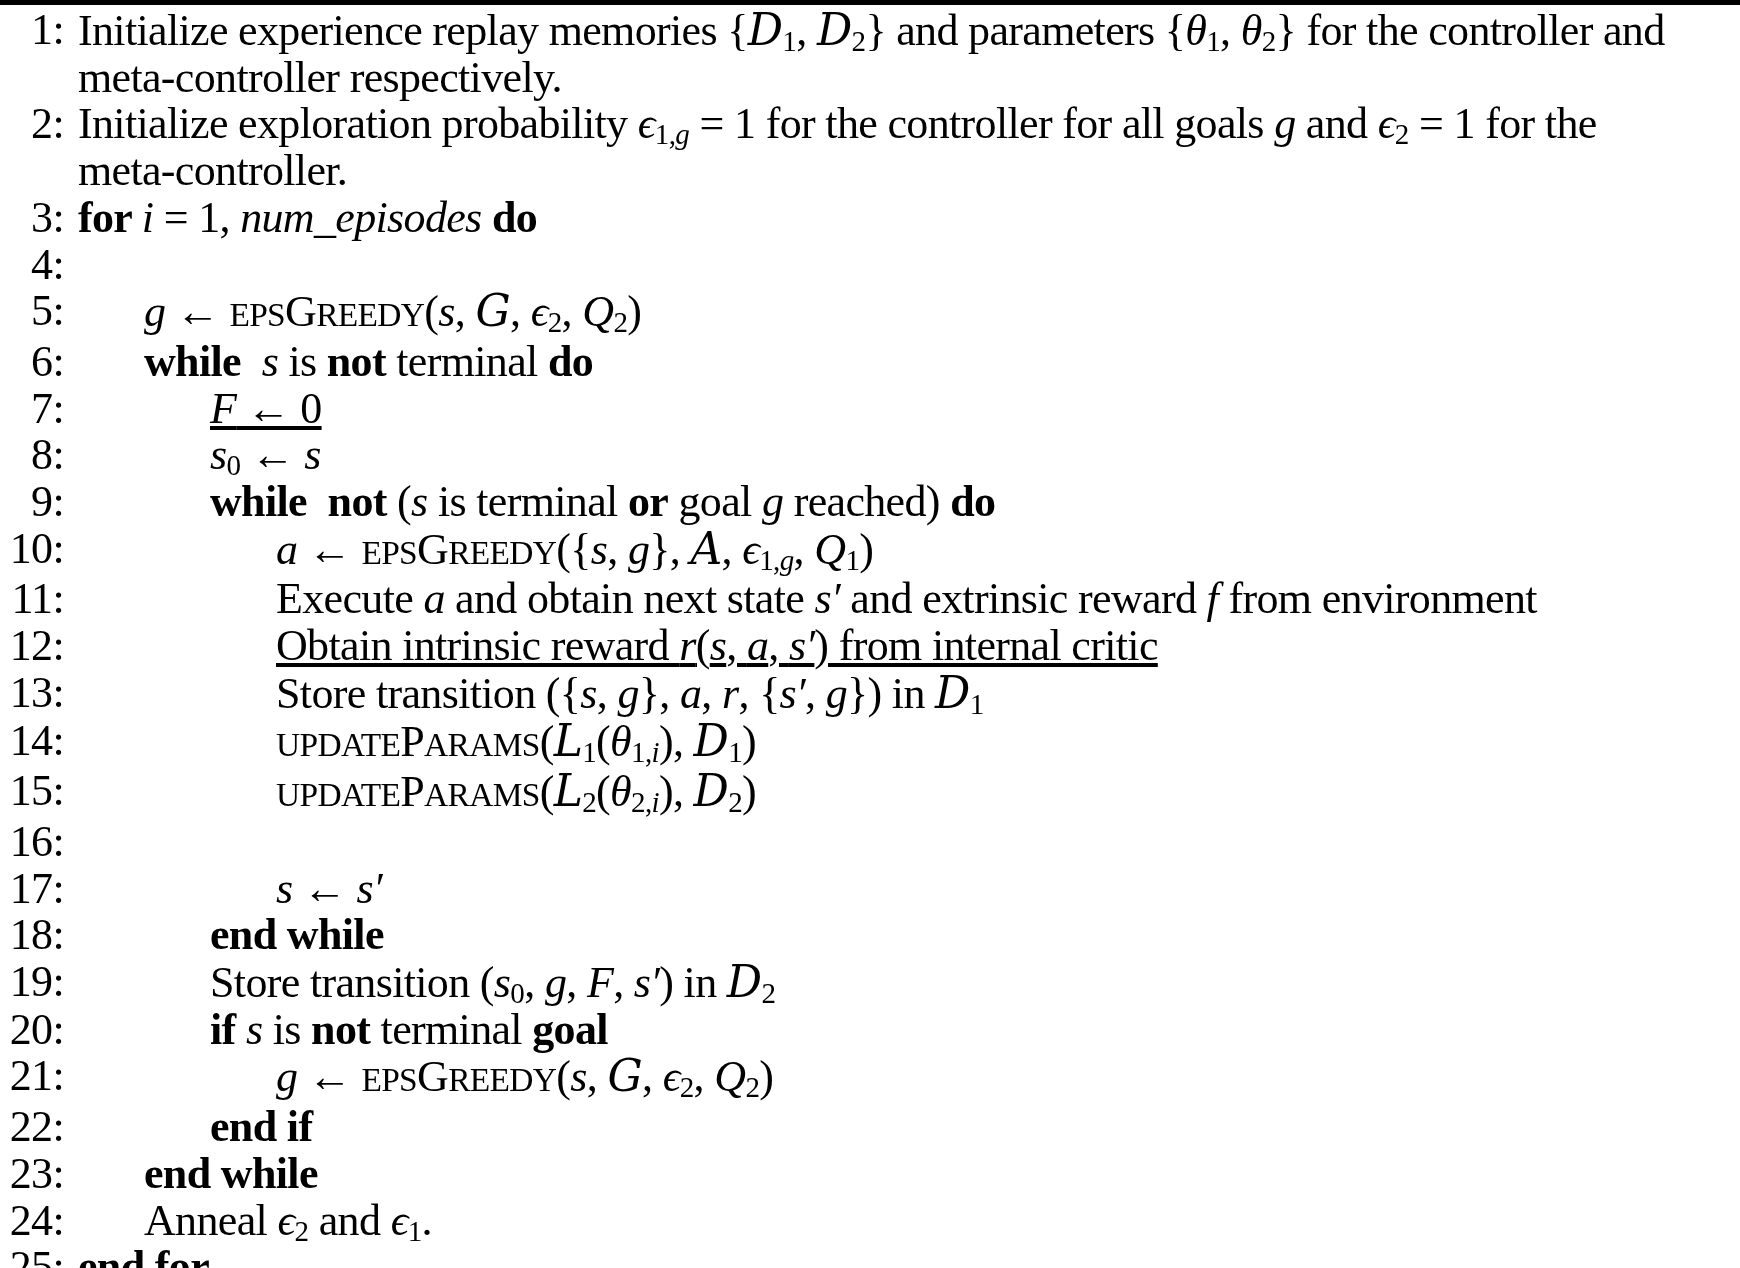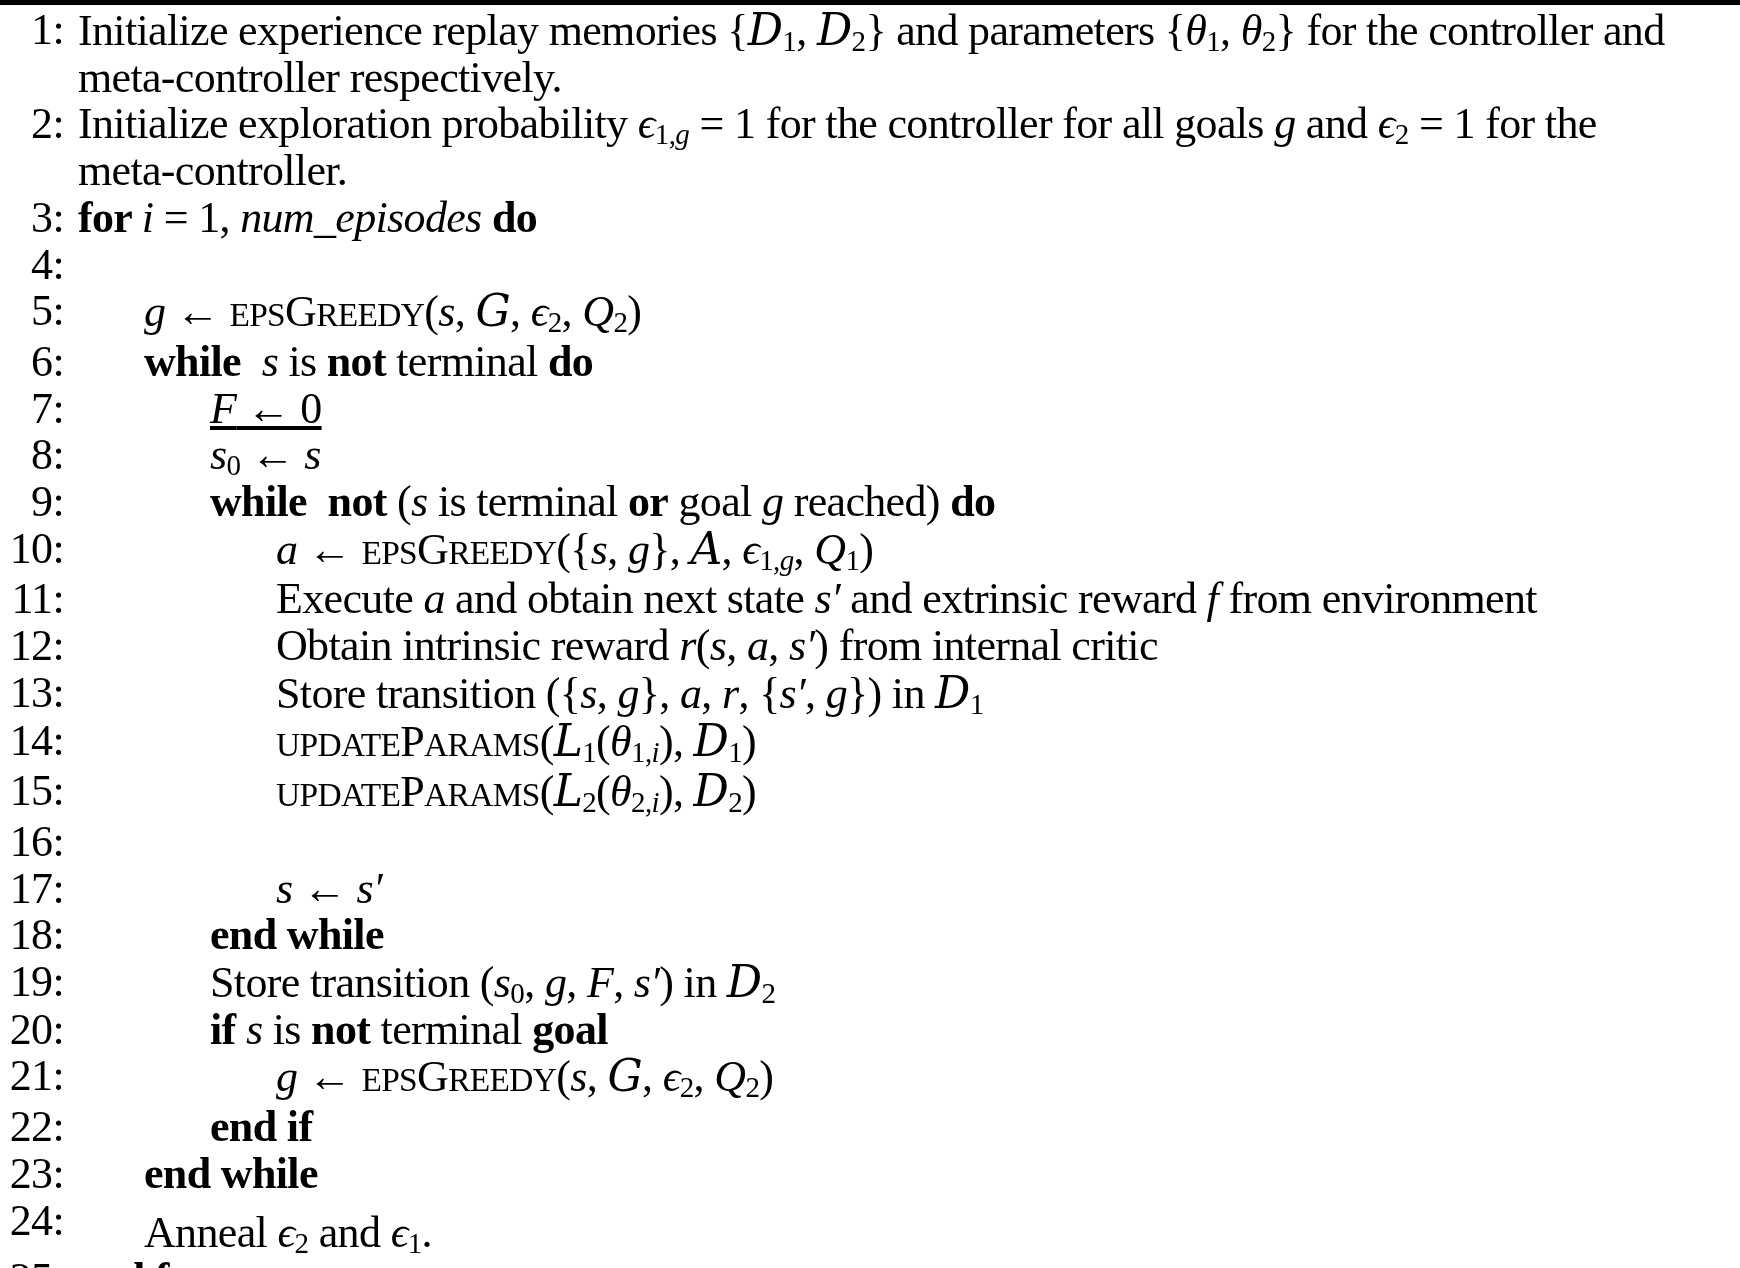--- a/index.html
+++ b/index.html
@@ -100,21 +100,21 @@
       <div class="row">
         <span class="num">10:</span>
         <div class="content" style="padding-left: 198px;"><span class="seg-m">a</span><span class="seg-p"> ← </span><span class="func"><span class="fc-small">E</span><span class="fc-small">P</span><span class="fc-small">S</span><span class="fc-big">G</span><span class="fc-small">R</span><span class="fc-small">E</span><span class="fc-small">E</span><span class="fc-small">D</span><span class="fc-small">Y</span></span><span class="seg-p">({</span><span class="seg-m">s</span><span class="seg-p">, </span><span class="seg-m">g</span><span class="seg-p">}, </span><span class="seg-c">A</span><span class="seg-p">, </span><span class="seg-m">ϵ</span><sub class="sub">1,</sub><sub class="sub i">g</sub><span class="seg-p">, </span><span class="seg-m">Q</span><sub class="sub">1</sub><span class="seg-p">)</span></div>
       </div>
       <div class="row">
         <span class="num">11:</span>
         <div class="content" style="padding-left: 198px;"><span class="seg-p">Execute </span><span class="seg-m">a</span><span class="seg-p"> and obtain next state </span><span class="seg-m">s′</span><span class="seg-p"> and extrinsic reward </span><span class="seg-m">f</span><span class="seg-p"> from environment</span></div>
       </div>
       <div class="row">
         <span class="num">12:</span>
-        <div class="content" style="padding-left: 198px;"><span class="seg-p">Obtain intrinsic reward </span><span class="seg-m">r</span><span class="seg-p">(</span><span class="seg-m">s</span><span class="seg-p">, </span><span class="seg-m">a</span><span class="seg-p">, </span><span class="seg-m">s′</span><span class="seg-p">) from internal critic</span></div>
+        <div class="content" style="padding-left: 198px; text-decoration: underline;"><span class="seg-p">Obtain intrinsic reward </span><span class="seg-m">r</span><span class="seg-p">(</span><span class="seg-m">s</span><span class="seg-p">, </span><span class="seg-m">a</span><span class="seg-p">, </span><span class="seg-m">s′</span><span class="seg-p">) from internal critic</span></div>
       </div>
       <div class="row">
         <span class="num">13:</span>
         <div class="content" style="padding-left: 198px;"><span class="seg-p">Store transition ({</span><span class="seg-m">s</span><span class="seg-p">, </span><span class="seg-m">g</span><span class="seg-p">}, </span><span class="seg-m">a</span><span class="seg-p">, </span><span class="seg-m">r</span><span class="seg-p">, {</span><span class="seg-m">s′</span><span class="seg-p">, </span><span class="seg-m">g</span><span class="seg-p">}) in </span><span class="seg-c">D</span><sub class="sub">1</sub></div>
       </div>
       <div class="row">
         <span class="num">14:</span>
         <div class="content" style="padding-left: 198px;"><span class="func"><span class="fc-small">U</span><span class="fc-small">P</span><span class="fc-small">D</span><span class="fc-small">A</span><span class="fc-small">T</span><span class="fc-small">E</span><span class="fc-big">P</span><span class="fc-small">A</span><span class="fc-small">R</span><span class="fc-small">A</span><span class="fc-small">M</span><span class="fc-small">S</span></span><span class="seg-p">(</span><span class="seg-c">L</span><sub class="sub">1</sub><span class="seg-p">(</span><span class="seg-m">θ</span><sub class="sub">1,</sub><sub class="sub i">i</sub><span class="seg-p">), </span><span class="seg-c">D</span><sub class="sub">1</sub><span class="seg-p">)</span></div>
       </div>
       <div class="row">
@@ -147,20 +147,20 @@
       <div class="row">
         <span class="num">22:</span>
         <div class="content" style="padding-left: 132px;"><span class="seg-b">end if</span></div>
       </div>
       <div class="row">
         <span class="num">23:</span>
         <div class="content" style="padding-left: 66px;"><span class="seg-b">end while</span></div>
       </div>
       <div class="row">
         <span class="num">24:</span>
-        <div class="content" style="padding-left: 66px; margin-top: 12px;"><span class="seg-p">Anneal </span><span class="seg-m">ϵ</span><sub class="sub">2</sub><span class="seg-p"> and </span><span class="seg-m">ϵ</span><sub class="sub">1</sub><span class="seg-p">.</span></div>
+        <div class="content" style="padding-left: 66px;"><span class="seg-p">Anneal </span><span class="seg-m">ϵ</span><sub class="sub">2</sub><span class="seg-p"> and </span><span class="seg-m">ϵ</span><sub class="sub">1</sub><span class="seg-p">.</span></div>
       </div>
       <div class="row">
         <span class="num">25:</span>
         <div class="content" style="padding-left: 0px;"><span class="seg-b">end for</span></div>
       </div>
     </div>
 </div>
 
 </body></html>

